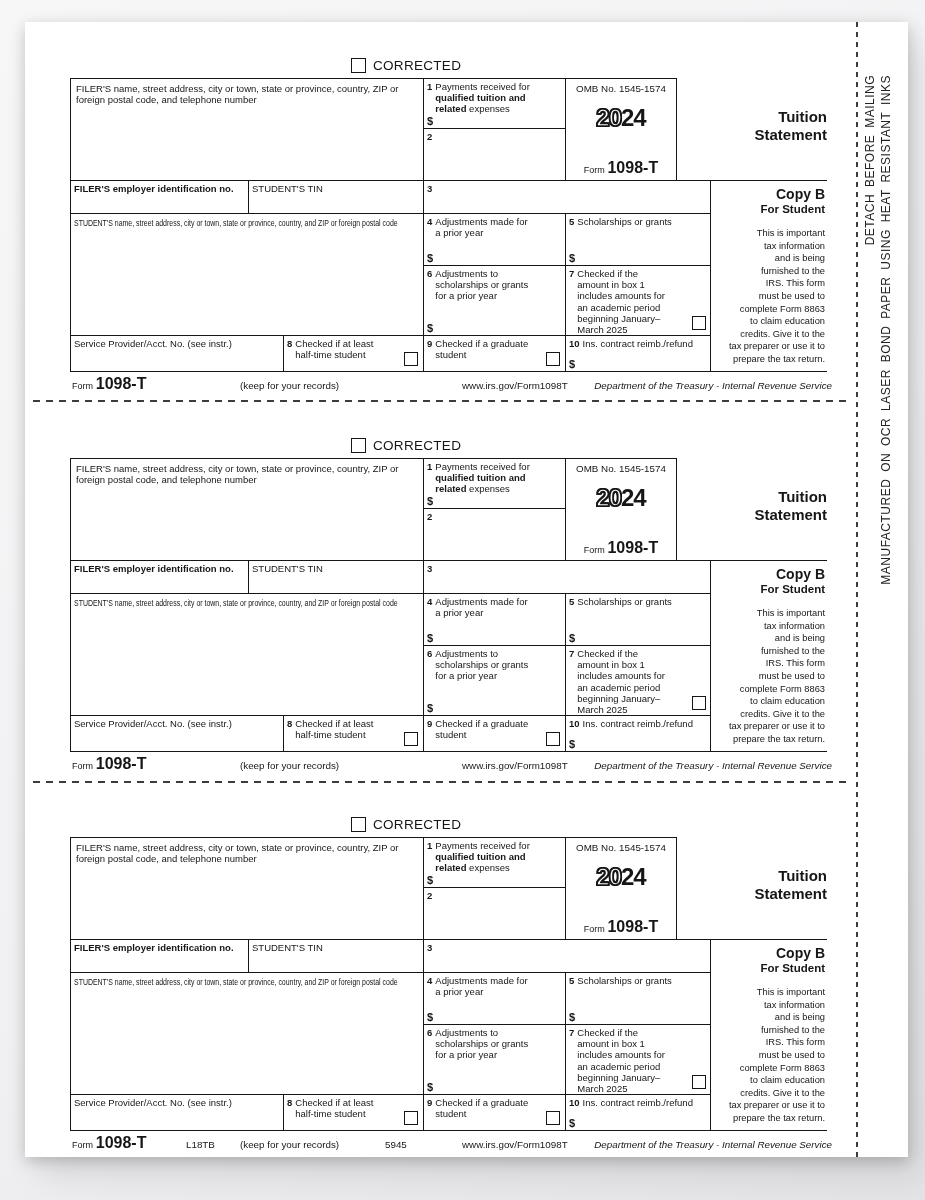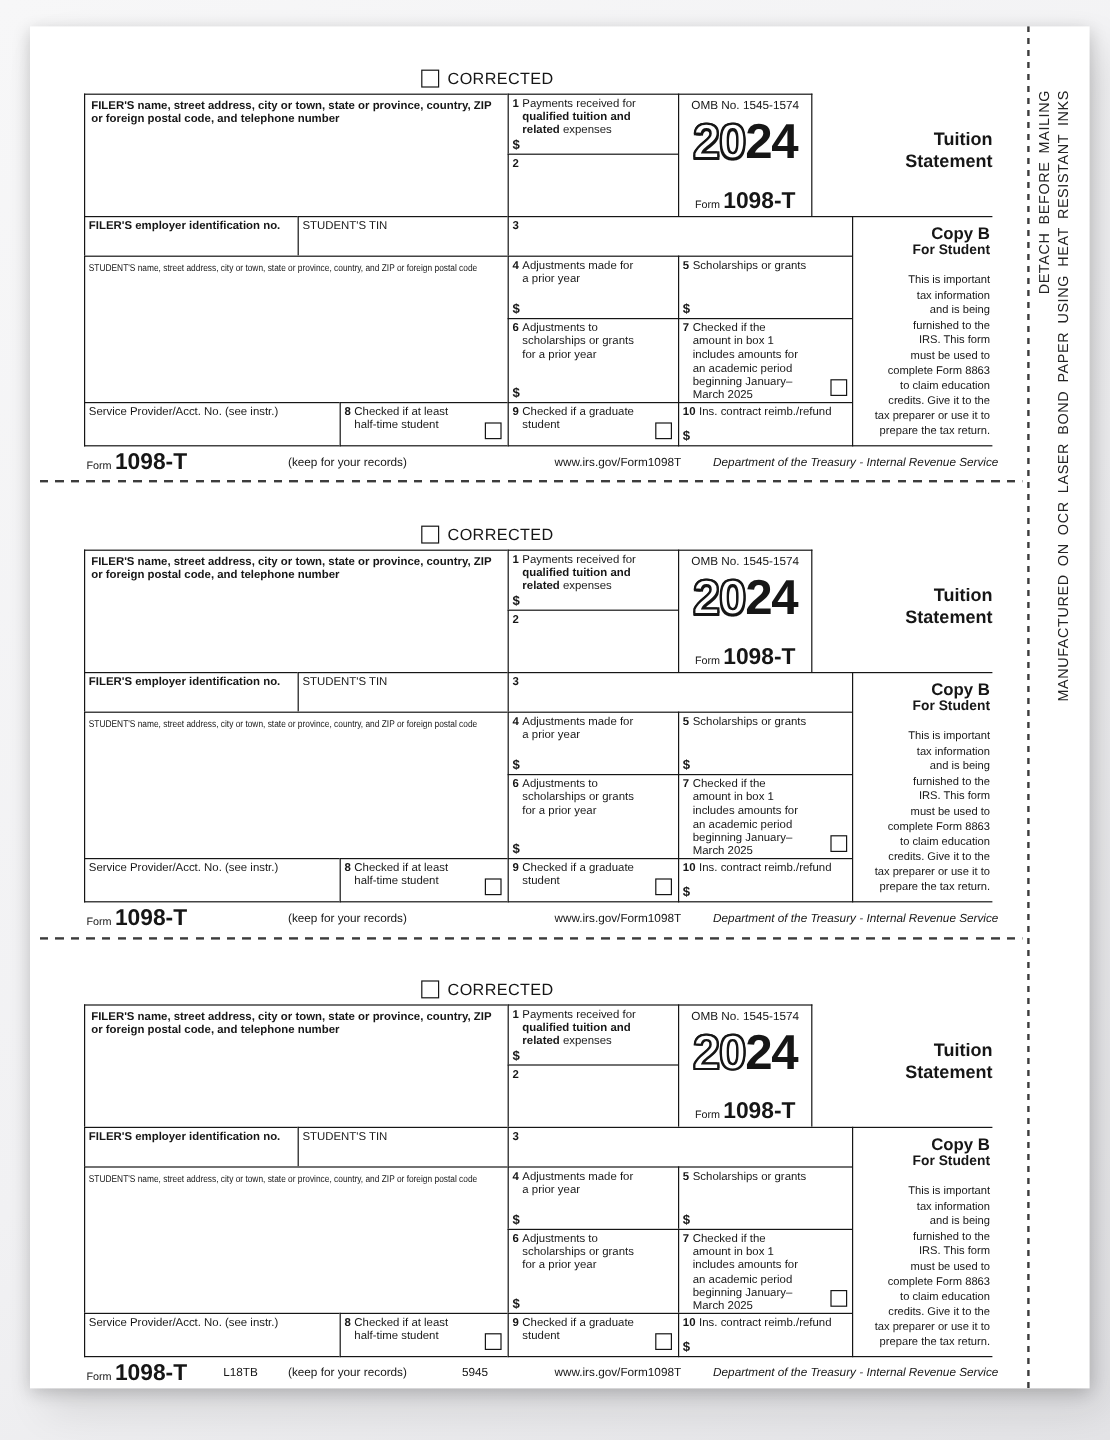--- a/index.html
+++ b/index.html
@@ -19,34 +19,34 @@
   
   .cell { position:absolute; border-left:1.6px solid #161616; border-top:1.6px solid #161616;
           padding:2px 3px; font-size:9.5px; line-height:11.2px; background:#fff; }
   .br { border-right:1.6px solid #161616; }
   .bb { border-bottom:1.6px solid #161616; }
   .lbl { display:flex; gap:3px; }
   .num { font-weight:bold; flex:0 0 auto; }
   .dollar { position:absolute; left:3px; bottom:1px; font-size:11px; font-weight:bold; }
   .cb { position:absolute; width:14px; height:14px; border:1.5px solid #161616; background:#fff; }
 
-  .filer-lbl { padding:2px 2px 0 2px;font-weight:bold; }
+  .filer-lbl { padding:2px 2px 0 2px; }
   .ein-lbl { font-weight:bold; }
   .student-lbl { font-size:8.2px; white-space:nowrap; transform:scaleX(.85); transform-origin:0 0;
                  padding-top:2px; }
 
   
   .omb-top { text-align:center; font-size:9.8px; margin-top:2px; }
-  .year { text-align:center; margin-top:7px; font-size:41px; line-height:34px; font-weight:bold; letter-spacing:-1px; }
+  .year { text-align:center; margin-top:7px; font-size:24px; line-height:34px; font-weight:bold; letter-spacing:-1px; }
   .year-outline { color:#fff; -webkit-text-stroke:1.7px #161616;
                   text-shadow:-1px -1px 0 #161616, 1px -1px 0 #161616, -1px 1px 0 #161616, 1px 1px 0 #161616; }
   .year-solid { color:#161616; }
   .omb-form { position:absolute; left:0; right:0; bottom:4px; text-align:center; }
   .f-word { font-size:9px; }
-  .f-number { font-size:19px; font-weight:bold; }
+  .f-number { font-size:16px; font-weight:bold; }
 
   .title { position:absolute; right:8px; top:50px; text-align:right; font-weight:bold;
            font-size:15px; line-height:17.5px; }
 
   
   .copyb { position:absolute; left:640px; top:122px; width:117px; height:192px;
            border-left:1.6px solid #161616; border-top:1.6px solid #161616; border-bottom:1.6px solid #161616;
            padding:5px 2px 0 4px; text-align:right; }
   .copy-b { font-size:14px; font-weight:bold; }
   .for-student { font-size:11.5px; font-weight:bold; margin-top:1px; }

